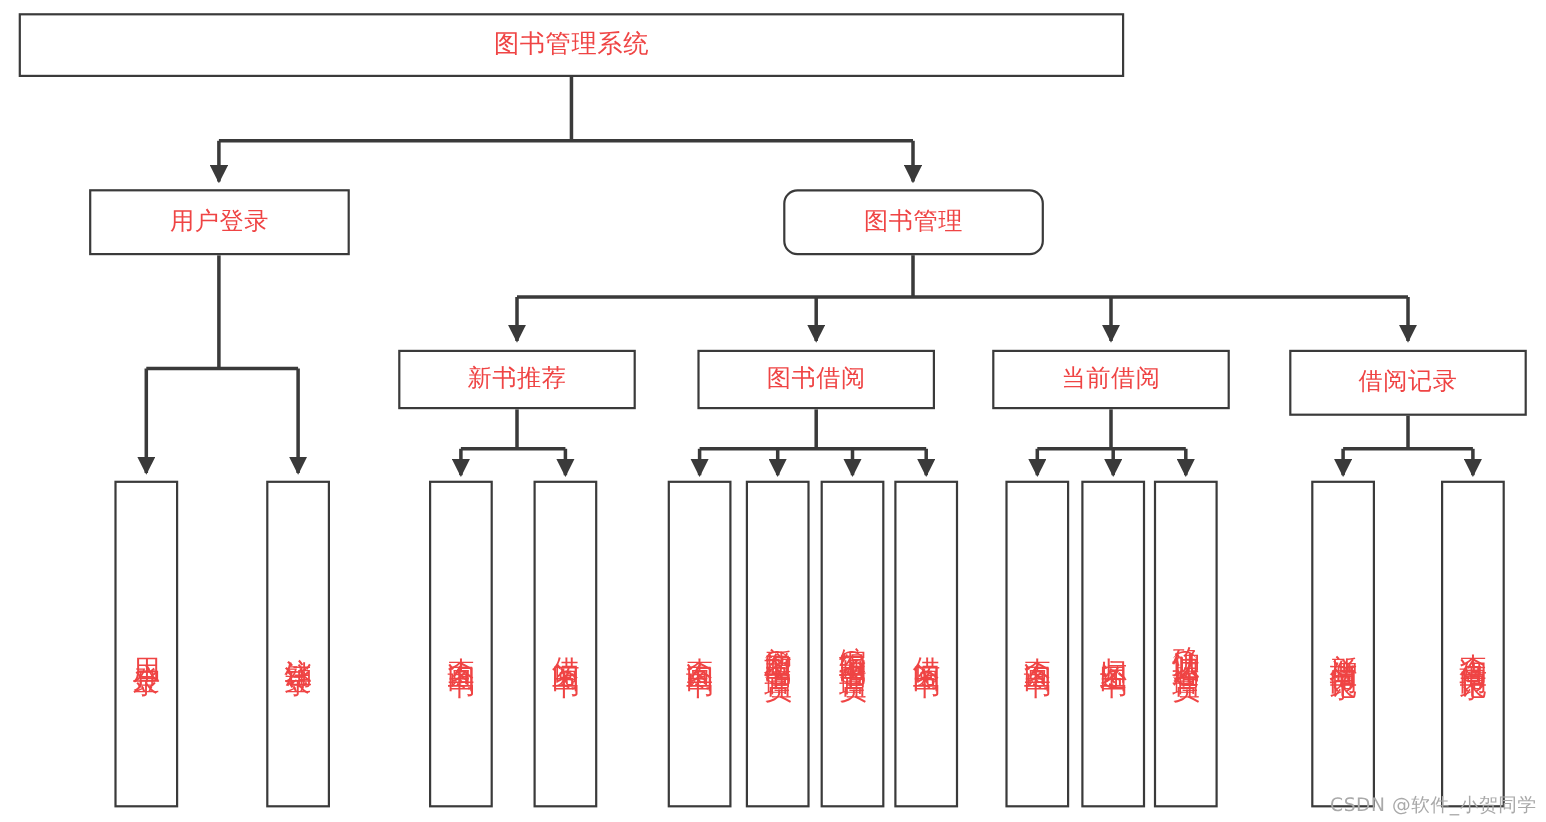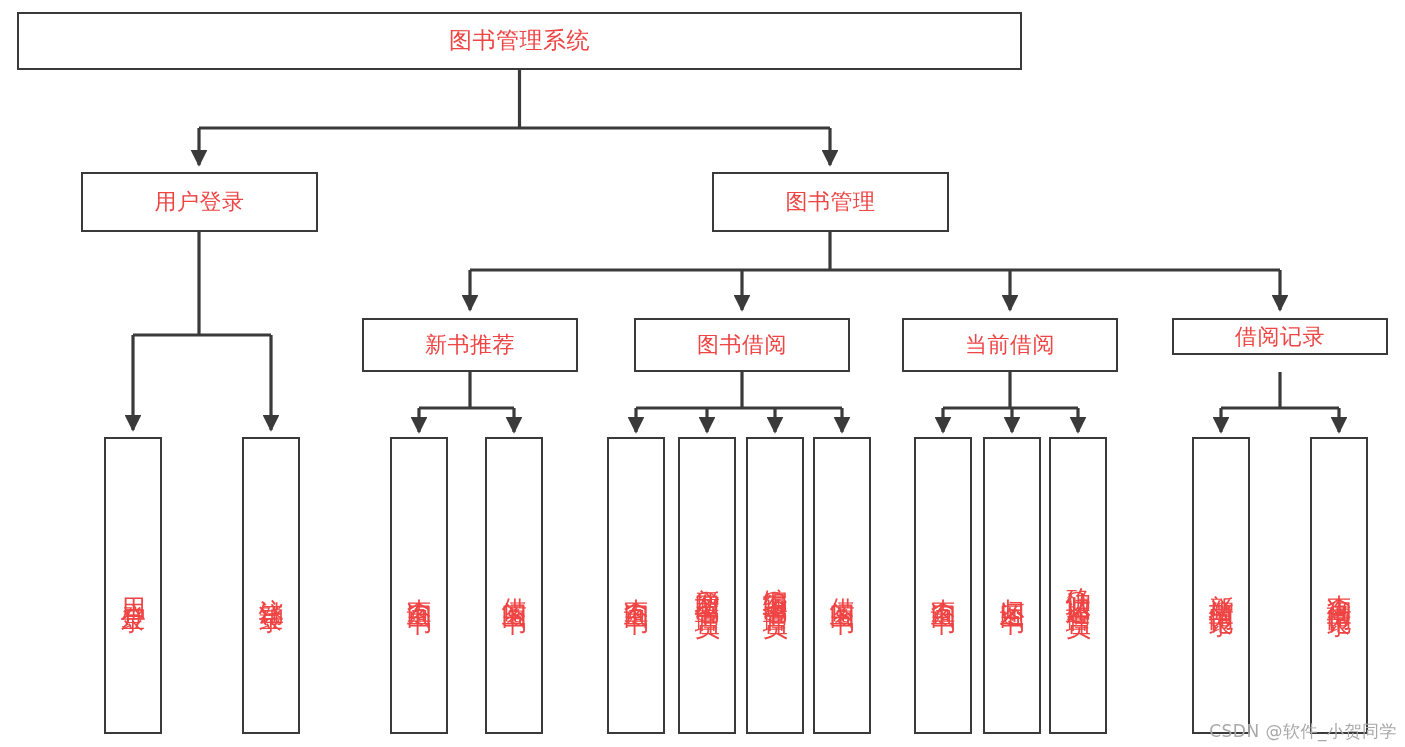--- a/index.html
+++ b/index.html
@@ -120,34 +120,34 @@
     </g>
   </svg>
 
   <div class="node h title" style="left:17px; top:12px; width:1005px; height:58px;">
     <span class="label">图书管理系统</span>
   </div>
 
   <div class="node h" style="left:81px; top:172px; width:237px; height:60px;">
     <span class="label">用户登录</span>
   </div>
-  <div class="node h" style="left:712px; top:172px; width:237px; height:60px;">
+  <div class="node h" style="left:712px; top:172px; width:237px; height:60px;border-radius:13px;">
     <span class="label">图书管理</span>
   </div>
 
   <div class="node h" style="left:362px; top:318px; width:216px; height:54px;">
     <span class="label">新书推荐</span>
   </div>
   <div class="node h" style="left:634px; top:318px; width:216px; height:54px;">
     <span class="label">图书借阅</span>
   </div>
   <div class="node h" style="left:902px; top:318px; width:216px; height:54px;">
     <span class="label">当前借阅</span>
   </div>
-  <div class="node h" style="left:1172px; top:318px; width:216px; height:37px;">
+  <div class="node h" style="left:1172px; top:318px; width:216px; height:60px;">
     <span class="label">借阅记录</span>
   </div>
 
   <div class="node v" style="left:104px; top:437px; width:58px; height:297px;">
     <span class="label">用户登录</span>
   </div>
   <div class="node v" style="left:242px; top:437px; width:58px; height:297px;">
     <span class="label">注销登录</span>
   </div>
 

